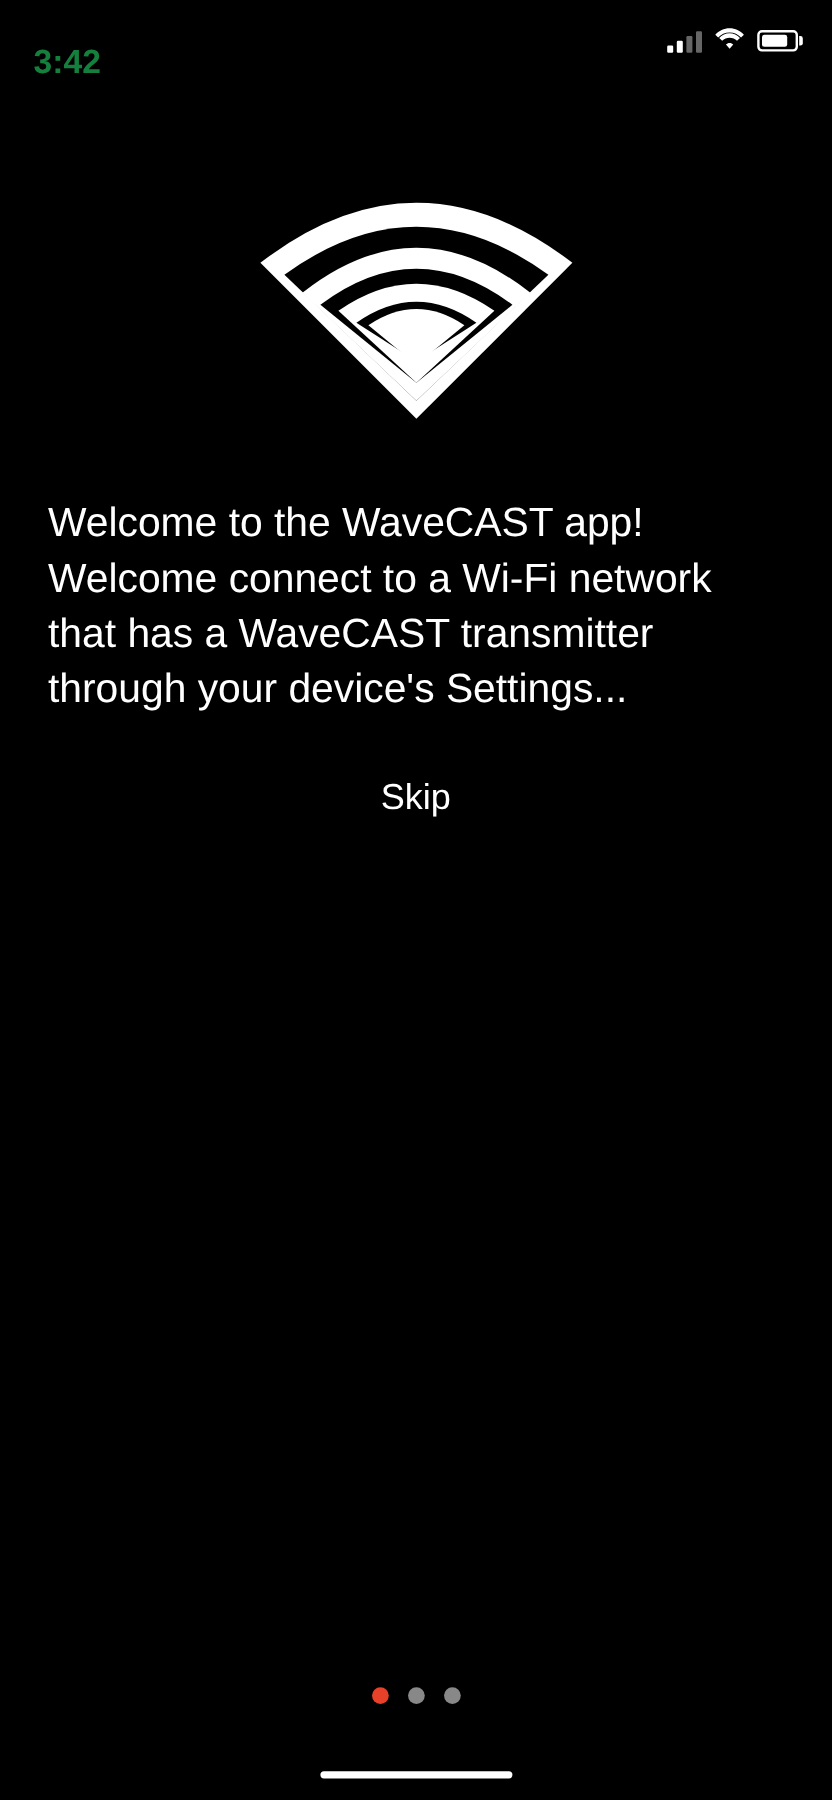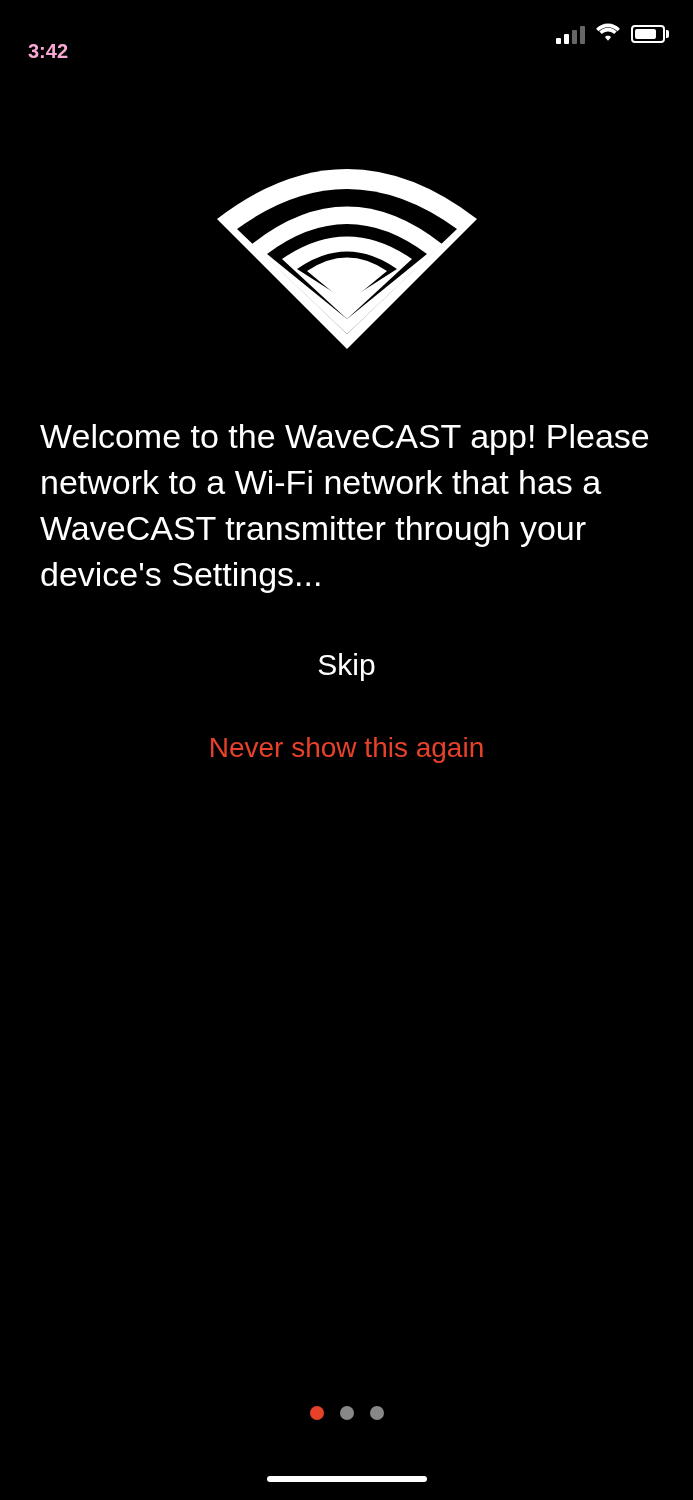--- a/index.html
+++ b/index.html
@@ -18,23 +18,23 @@
     
     .status-bar {
       display: flex;
       justify-content: space-between;
       align-items: center;
       padding: 14px 28px 0 28px;
       height: 54px;
     }
 
     .status-time {
-      font-size: 20px;
+      font-size: 28px;
       font-weight: 600;
-      color: #f9a8d4;
+      color: #15803d;
       margin-top: 35px;
     }
 
     .status-icons {
       display: flex;
       align-items: center;
       gap: 10px;
     }
 
     
@@ -138,21 +138,21 @@
       align-items: center;
       justify-content: center;
       margin-bottom: 30px;
     }
 
     
     .skip-text {
       font-size: 30px;
       color: #fff;
       cursor: pointer;
-      margin-bottom: 50px;
+      margin-bottom: 66px;
     }
 
     
     .never-show-text {
       font-size: 28px;
       color: #e8412a;
       cursor: pointer;
     }
 
     
@@ -228,26 +228,25 @@
       <path d="M150 180 L70 115 Q150 55 230 115 Z" fill="black"></path>
 
       <path d="M150 180 L85 120 Q150 75 215 120 Z" fill="white"></path>
 
       <path d="M150 162 L100 130 Q150 95 200 130 Z" fill="black"></path>
 
       <path d="M150 165 L110 132 Q150 105 190 132 Z" fill="white"></path>
     </svg>
   </div>
 
-  <p class="welcome-text">Welcome to the WaveCAST app! Please network to a Wi-Fi network that has a WaveCAST transmitter through your device's Settings...</p>
+  <p class="welcome-text">Welcome to the WaveCAST app! Welcome connect to a Wi-Fi network that has a WaveCAST transmitter through your device's Settings...</p>
 
 
   <span class="skip-text">Skip</span>
 
-  <span class="never-show-text">Never show this again</span>
 
 </div>
 
 <div class="page-dots">
   <div class="dot active"></div>
   <div class="dot"></div>
   <div class="dot"></div>
 </div>
 
 <div class="home-indicator"></div>

